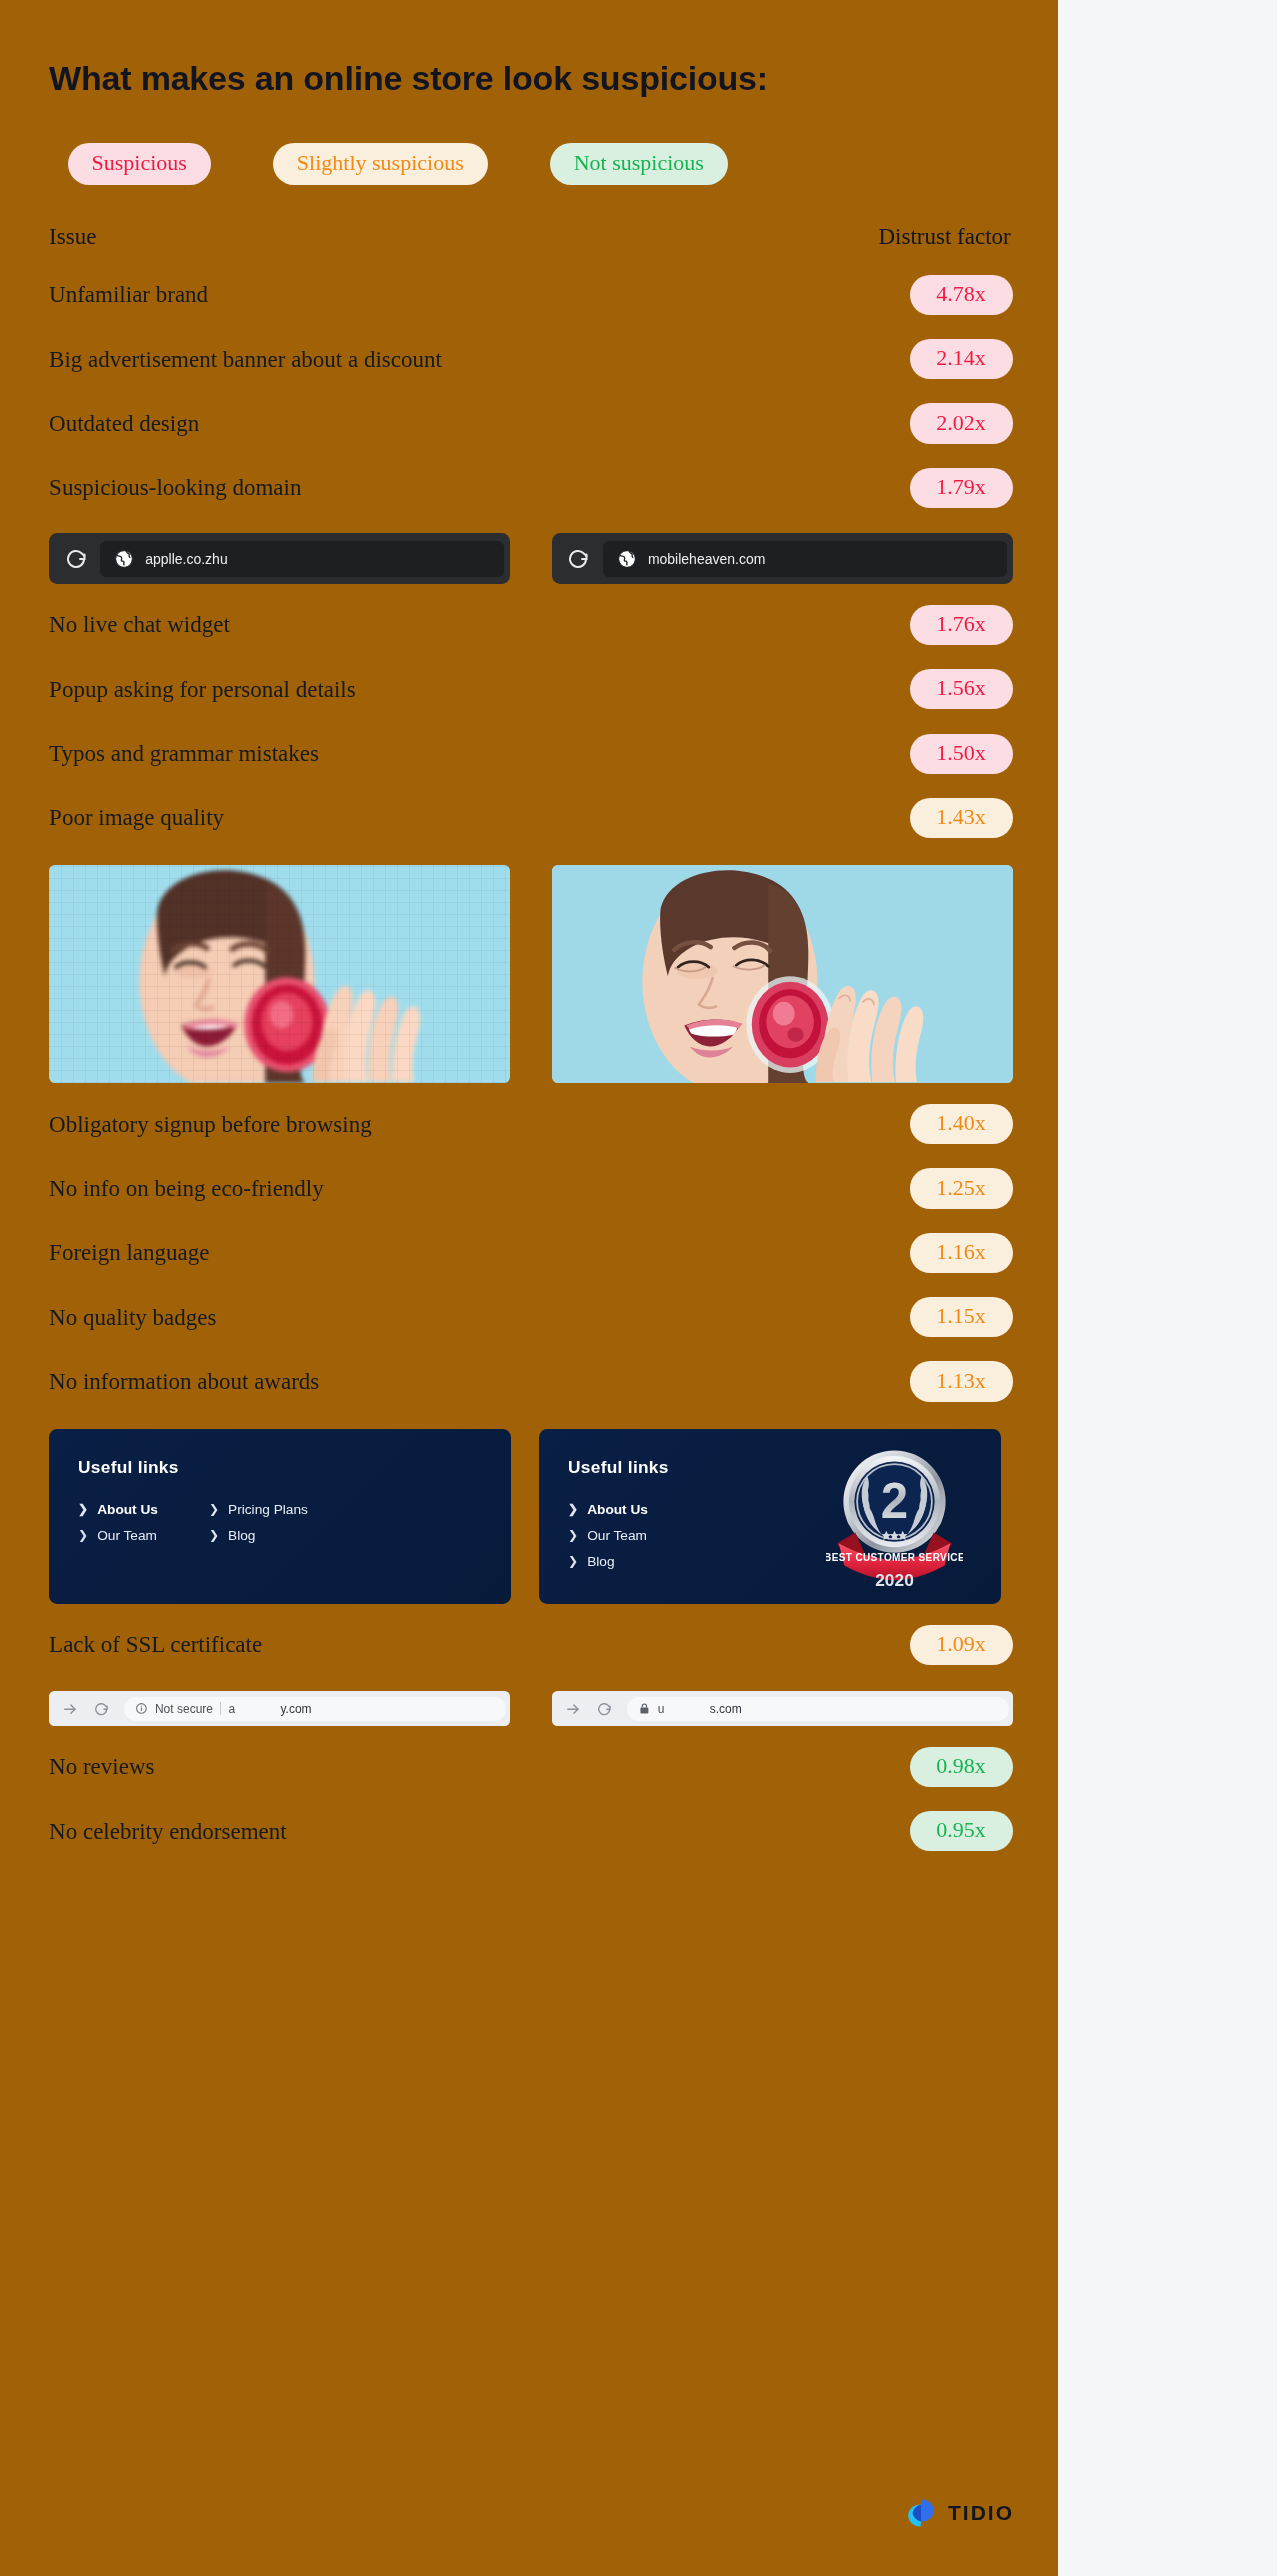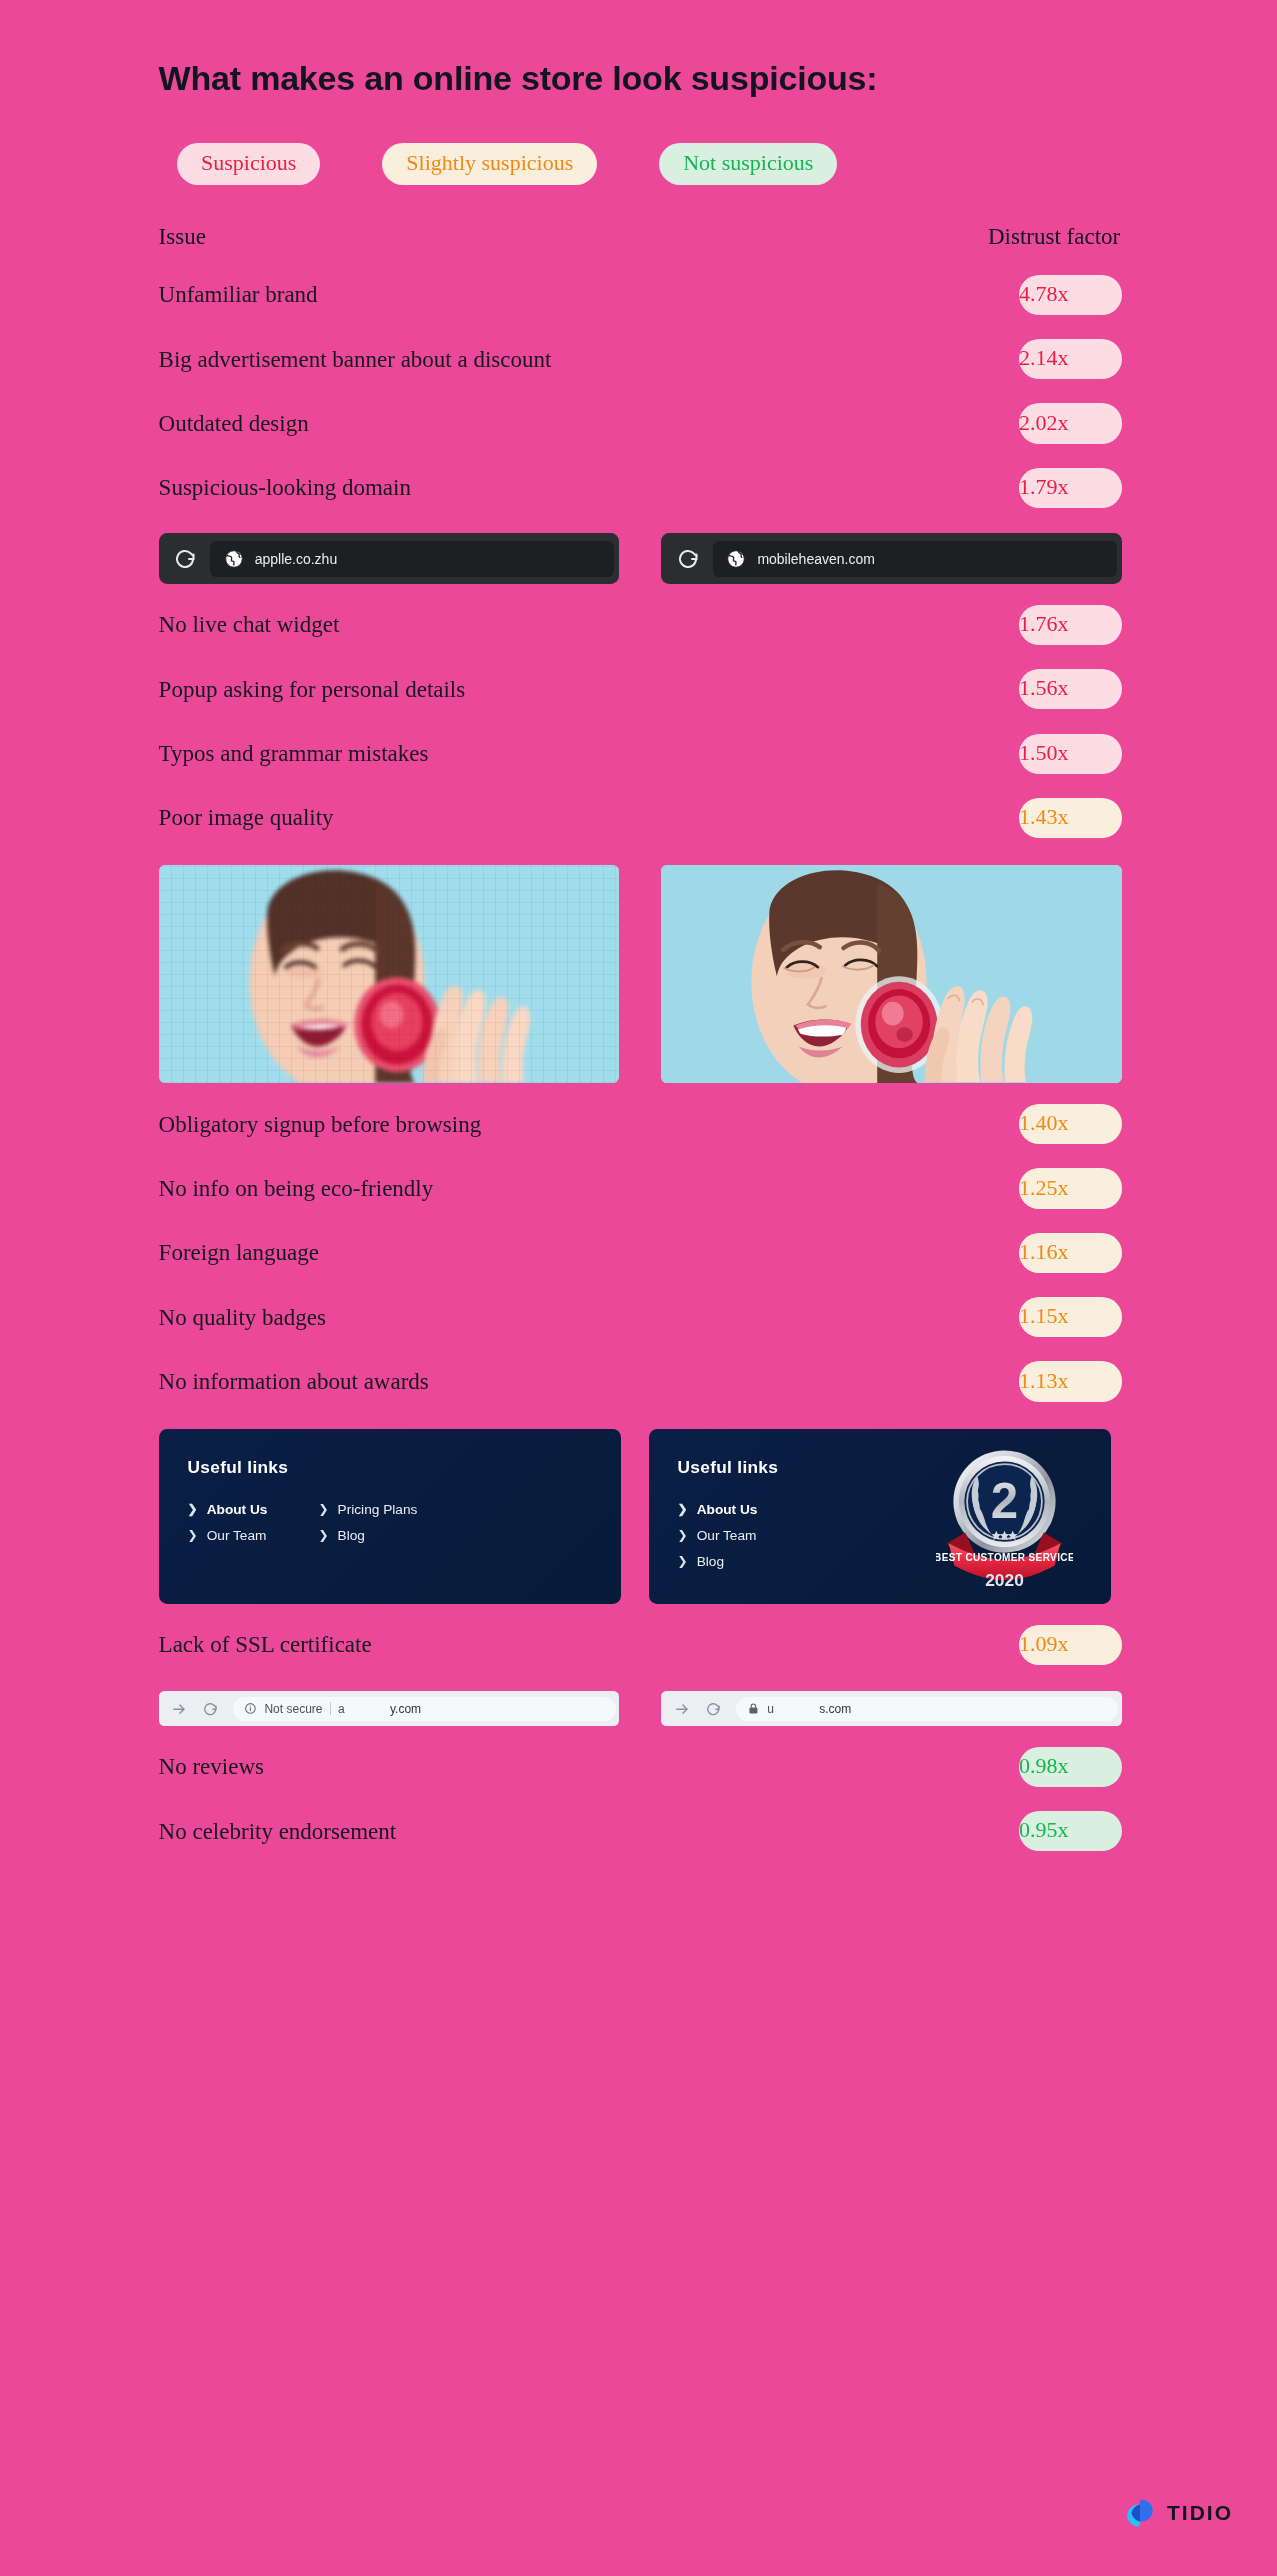--- a/index.html
+++ b/index.html
@@ -4,23 +4,23 @@
 <style>
   * { box-sizing: border-box; margin: 0; padding: 0; }
   html, body {
     width: 1277px;
     background: #f4f6f8;
     font-family: "Liberation Serif", serif;
   }
   body { padding: 0; }
 
   .page {
-    width: 1277px;
+    width: 1058px;
     min-height: 2576px;
-    background: #ec4899;
+    background: #a16207;
     position: relative;
     padding: 0 0 16px 0;
   }
 
   .inner {
     width: 967px;
     margin: 0 auto;
     padding-top: 57px;
   }
 
@@ -74,20 +74,21 @@
     margin-top: 17.3px;
   }
   .row-label {
     font-size: 23px;
     color: #16191f;
     line-height: 1.1;
   }
   .pill {
     font-size: 22px;
     min-width: 103px;
+    text-align: center;
     padding: 8.2px 0 10px 0;
     border-radius: 20px;
     line-height: 1;
   }
   .p-red    { background: #fbdde3; color: #f01b45; }
   .p-orange { background: #faeedc; color: #f08a15; }
   .p-green  { background: #d9f0e1; color: #15b450; }
 
   
   .bars {

